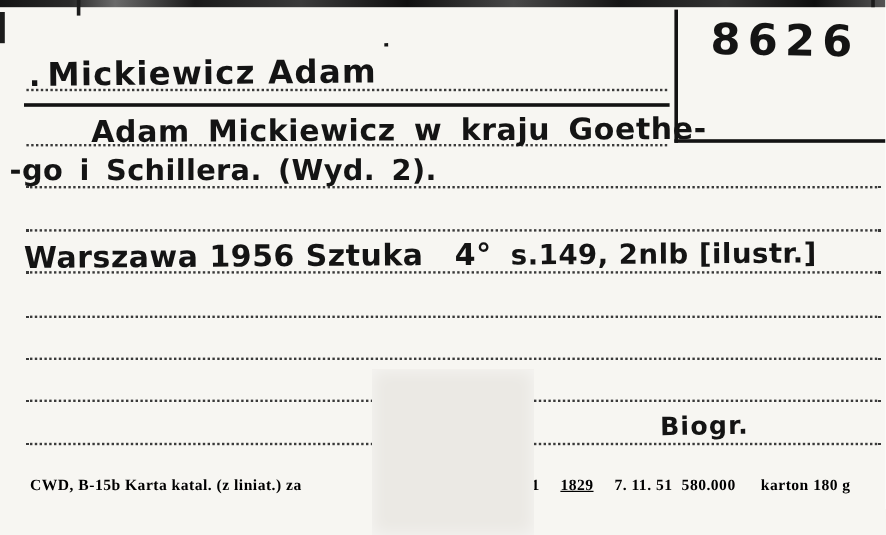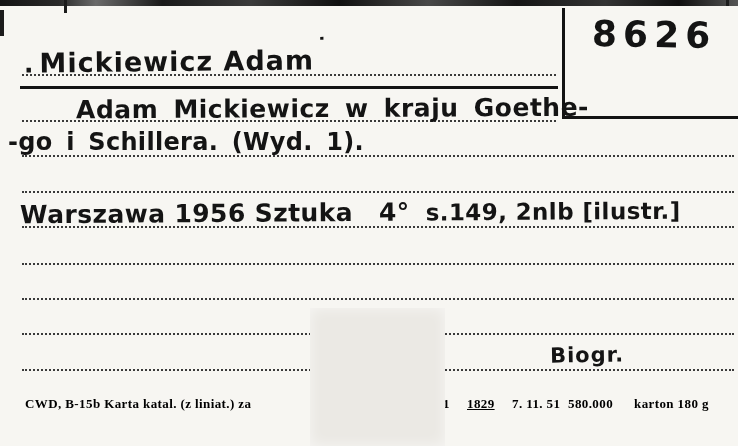--- a/index.html
+++ b/index.html
@@ -95,21 +95,21 @@
 
   <div class="numbox-v"></div>
   <div class="numbox-h"></div>
   <div class="hw hw-number">8626</div>
 
   <div class="hw hw-heading">
     <span class="dot-low">.</span><span class="name">Mickiewicz Adam</span><span class="dot-high">˙</span>
   </div>
 
   <div class="hw hw-title1">Adam Mickiewicz w kraju Goethe-</div>
-  <div class="hw hw-title2">-go i Schillera. (Wyd. 1).</div>
+  <div class="hw hw-title2">-go i Schillera. (Wyd. 2).</div>
 
   <div class="hw hw-imprint">
     <span>Warszawa 1956 Sztuka</span><span class="fmt">4°</span><span class="coll">s.149, 2nlb [ilustr.]</span>
   </div>
 
   <div class="hw hw-annot">Biogr.</div>
 
   <div class="print f-left">CWD,  B-15b Karta katal. (z liniat.) za</div>
   <div class="print f-1">1</div>
   <div class="print f-2">1829</div>

